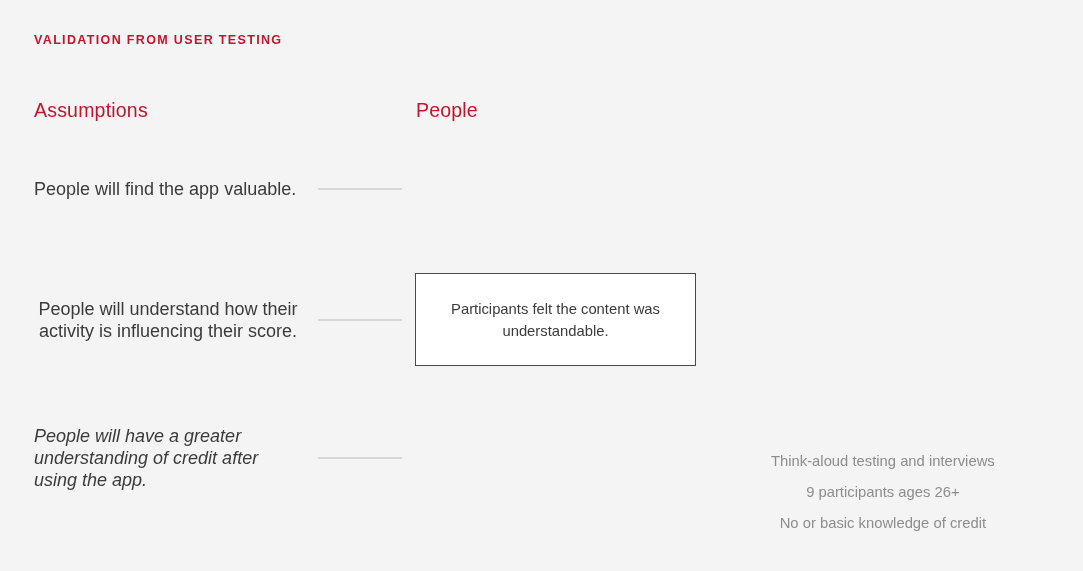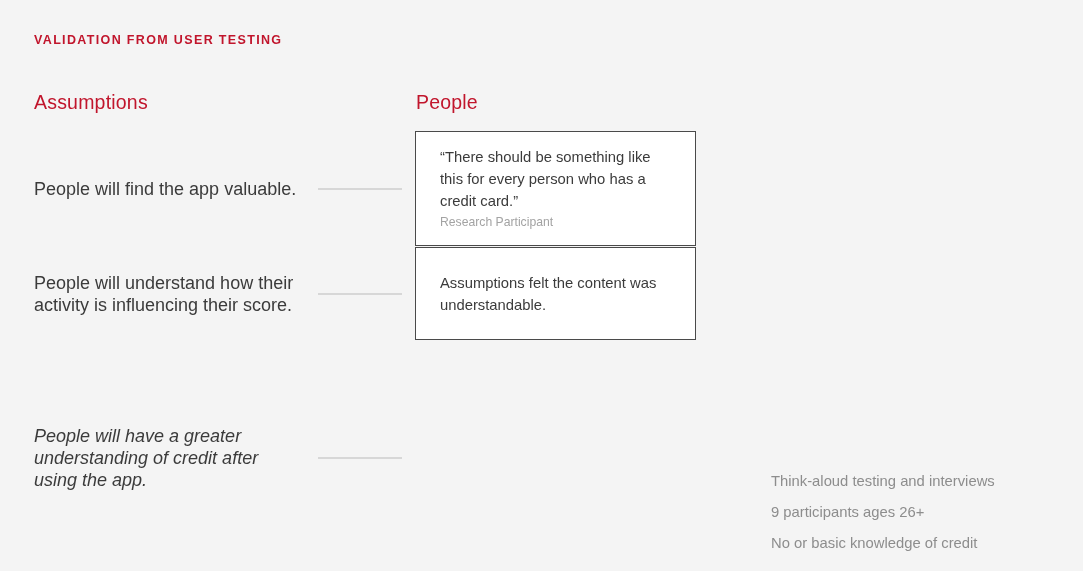--- a/index.html
+++ b/index.html
@@ -35,32 +35,33 @@
   }
 
   
   .col-heading {
     position: absolute;
     font-size: 19.5px;
     font-weight: normal;
     color: #c1152c;
     letter-spacing: 0.2px;
     white-space: nowrap;
+    margin-top: 8px;
   }
   .col-heading.assumptions { left: 34px; top: 91px; }
   .col-heading.results     { left: 416px; top: 91px; }
 
   
   .row {
     position: absolute;
     left: 0;
     right: 0;
   }
   .row-1 { top: 131px; height: 115px; }
-  .row-2 { top: 247px; height: 93px; }
+  .row-2 { top: 273px; height: 93px; text-align: center; }
   .row-3 { top: 385px; height: 145px; font-style: italic; }
 
   
   .assumption {
     position: absolute;
     left: 34px;
     width: 268px;
     font-size: 18px;
     line-height: 22px;
     color: #3b3b3b;
@@ -104,21 +105,22 @@
     font-size: 12.2px;
     line-height: 18px;
     color: #a3a3a3;
     margin: 1px 0 0 0;
   }
 
   
   .notes {
     position: absolute;
     left: 771px;
-    top: 466px;
+    top: 446px;
+    text-align: center;
   }
   .note-line {
     font-size: 14.8px;
     line-height: 31px;
     color: #8d8d8d;
     white-space: nowrap;
   }
 </style>
 </head>
 <body>
@@ -127,31 +129,27 @@
 
   <div class="eyebrow">Validation from user testing</div>
 
   <div class="col-heading assumptions">Assumptions</div>
 
   <div class="col-heading results">People</div>
 
   <div class="row row-1">
     <div class="assumption">People will find the app valuable.</div>
     <div class="connector"></div>
-    <div class="result-card">
-      <p class="result-text">“There should be something like this for every person who has a credit card.”</p>
-      <p class="result-attribution">Research Participant</p>
-    </div>
   </div>
 
   <div class="row row-2">
     <div class="assumption">People will understand how their activity is influencing their score.</div>
     <div class="connector"></div>
     <div class="result-card">
-      <p class="result-text">Assumptions felt the content was understandable.</p>
+      <p class="result-text">Participants felt the content was understandable.</p>
     </div>
   </div>
 
   <div class="row row-3">
     <div class="assumption">People will have a greater understanding of credit after using the app.</div>
     <div class="connector"></div>
   </div>
 
   <div class="notes">
     <div class="note-line">Think-aloud testing and interviews</div>

